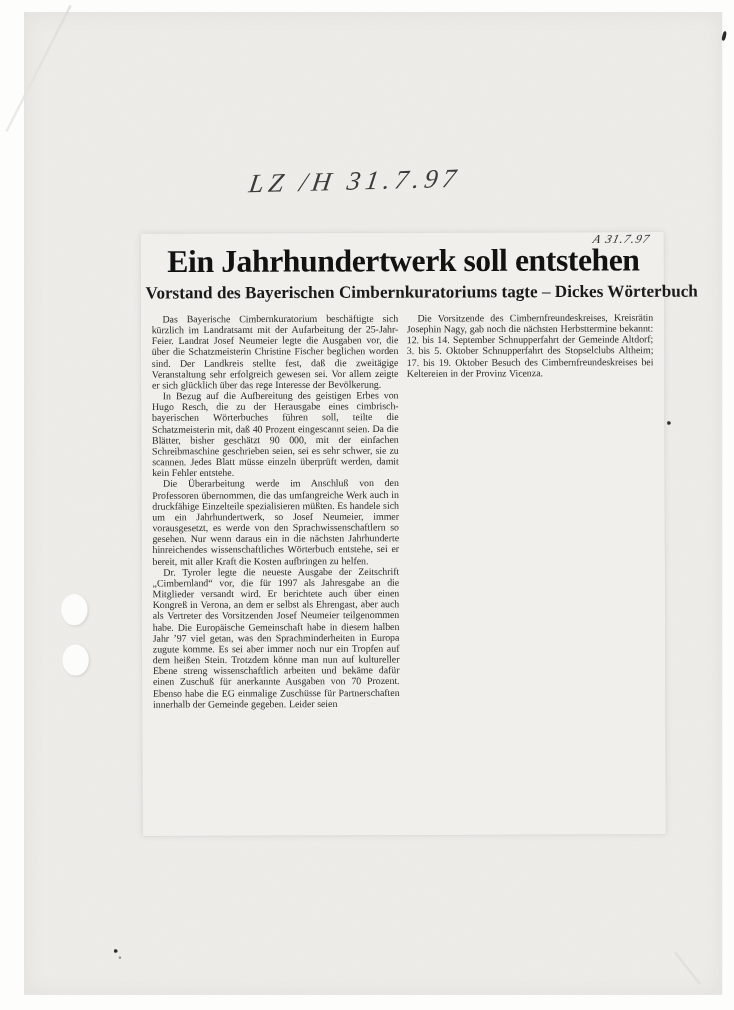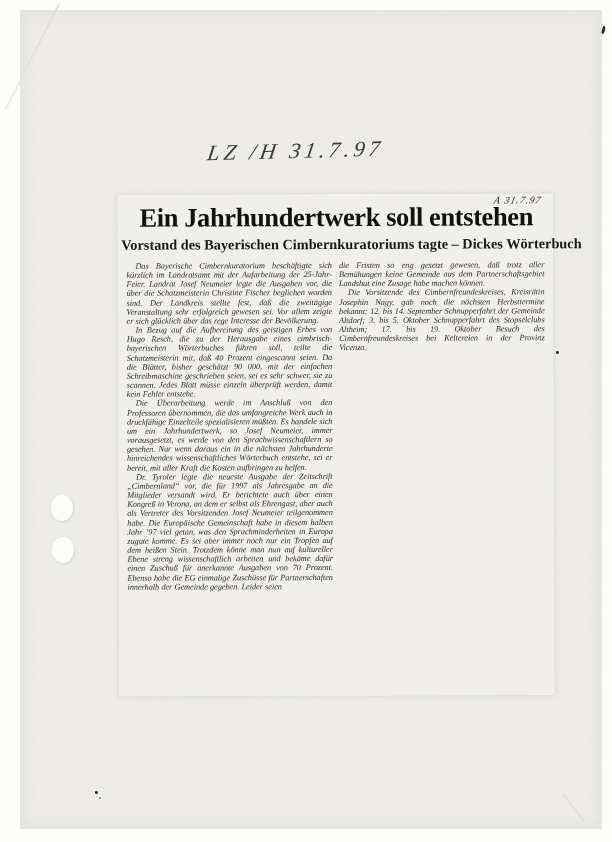--- a/index.html
+++ b/index.html
@@ -103,21 +103,21 @@
     font-weight: 700;
     color: #1a1a18;
     text-align: center;
     white-space: nowrap;
   }
   .cols {
     display: flex;
     gap: 7px;
     padding: 8px 9px 0 9px;
   }
-  .col { width: 206px; font-style: italic; }
+  .col { width: 206px; }
   .col p {
     margin: 0;
     font-size: 8.3px;
     line-height: 9.17px;
     text-align: justify;
     color: #2b2a27;
     letter-spacing: -0.05px;
     word-spacing: 0.2px;
     hyphens: auto;
     -webkit-hyphens: auto;
@@ -159,19 +159,18 @@
     <h2 class="subheadline">Vorstand des Bayerischen Cimbernkuratoriums tagte – Dickes Wörterbuch</h2>
 
     <div class="cols">
       <div class="col">
         <p class="indent">Das Bayerische Cimbernkuratorium beschäftigte sich kürzlich im Landratsamt mit der Aufarbeitung der 25-Jahr-Feier. Landrat Josef Neumeier legte die Ausgaben vor, die über die Schatzmeisterin Christine Fischer beglichen worden sind. Der Landkreis stellte fest, daß die zweitägige Veranstaltung sehr erfolgreich gewesen sei. Vor allem zeigte er sich glücklich über das rege Interesse der Bevölkerung.</p>
         <p class="indent">In Bezug auf die Aufbereitung des geistigen Erbes von Hugo Resch, die zu der Herausgabe eines cimbrisch-bayerischen Wörterbuches führen soll, teilte die Schatzmeisterin mit, daß 40 Prozent eingescannt seien. Da die Blätter, bisher geschätzt 90 000, mit der einfachen Schreibmaschine geschrieben seien, sei es sehr schwer, sie zu scannen. Jedes Blatt müsse einzeln überprüft werden, damit kein Fehler entstehe.</p>
         <p class="indent">Die Überarbeitung werde im Anschluß von den Professoren übernommen, die das umfangreiche Werk auch in druckfähige Einzelteile spezialisieren müßten. Es handele sich um ein Jahrhundertwerk, so Josef Neumeier, immer vorausgesetzt, es werde von den Sprachwissenschaftlern so gesehen. Nur wenn daraus ein in die nächsten Jahrhunderte hinreichendes wissenschaftliches Wörterbuch entstehe, sei er bereit, mit aller Kraft die Kosten aufbringen zu helfen.</p>
         <p class="indent">Dr. Tyroler legte die neueste Ausgabe der Zeitschrift „Cimbernland“ vor, die für 1997 als Jahresgabe an die Mitglieder versandt wird. Er berichtete auch über einen Kongreß in Verona, an dem er selbst als Ehrengast, aber auch als Vertreter des Vorsitzenden Josef Neumeier teilgenommen habe. Die Europäische Gemeinschaft habe in diesem halben Jahr ’97 viel getan, was den Sprachminderheiten in Europa zugute komme. Es sei aber immer noch nur ein Tropfen auf dem heißen Stein. Trotzdem könne man nun auf kultureller Ebene streng wissenschaftlich arbeiten und bekäme dafür einen Zuschuß für anerkannte Ausgaben von 70 Prozent. Ebenso habe die EG einmalige Zuschüsse für Partnerschaften innerhalb der Gemeinde gegeben. Leider seien</p>
       </div>
       <div class="col">
-        <p>die Fristen so eng gesetzt gewesen, daß trotz aller Bemühungen keine Gemeinde aus dem Partnerschaftsgebiet Landshut eine Zusage habe machen können.</p>
         <p class="indent">Die Vorsitzende des Cimbernfreundeskreises, Kreisrätin Josephin Nagy, gab noch die nächsten Herbsttermine bekannt: 12. bis 14. September Schnupperfahrt der Gemeinde Altdorf; 3. bis 5. Oktober Schnupperfahrt des Stopselclubs Altheim; 17. bis 19. Oktober Besuch des Cimbernfreundeskreises bei Keltereien in der Provinz Vicenza.</p>
       </div>
     </div>
 
   </div>
 </div>
 
 </body></html>

